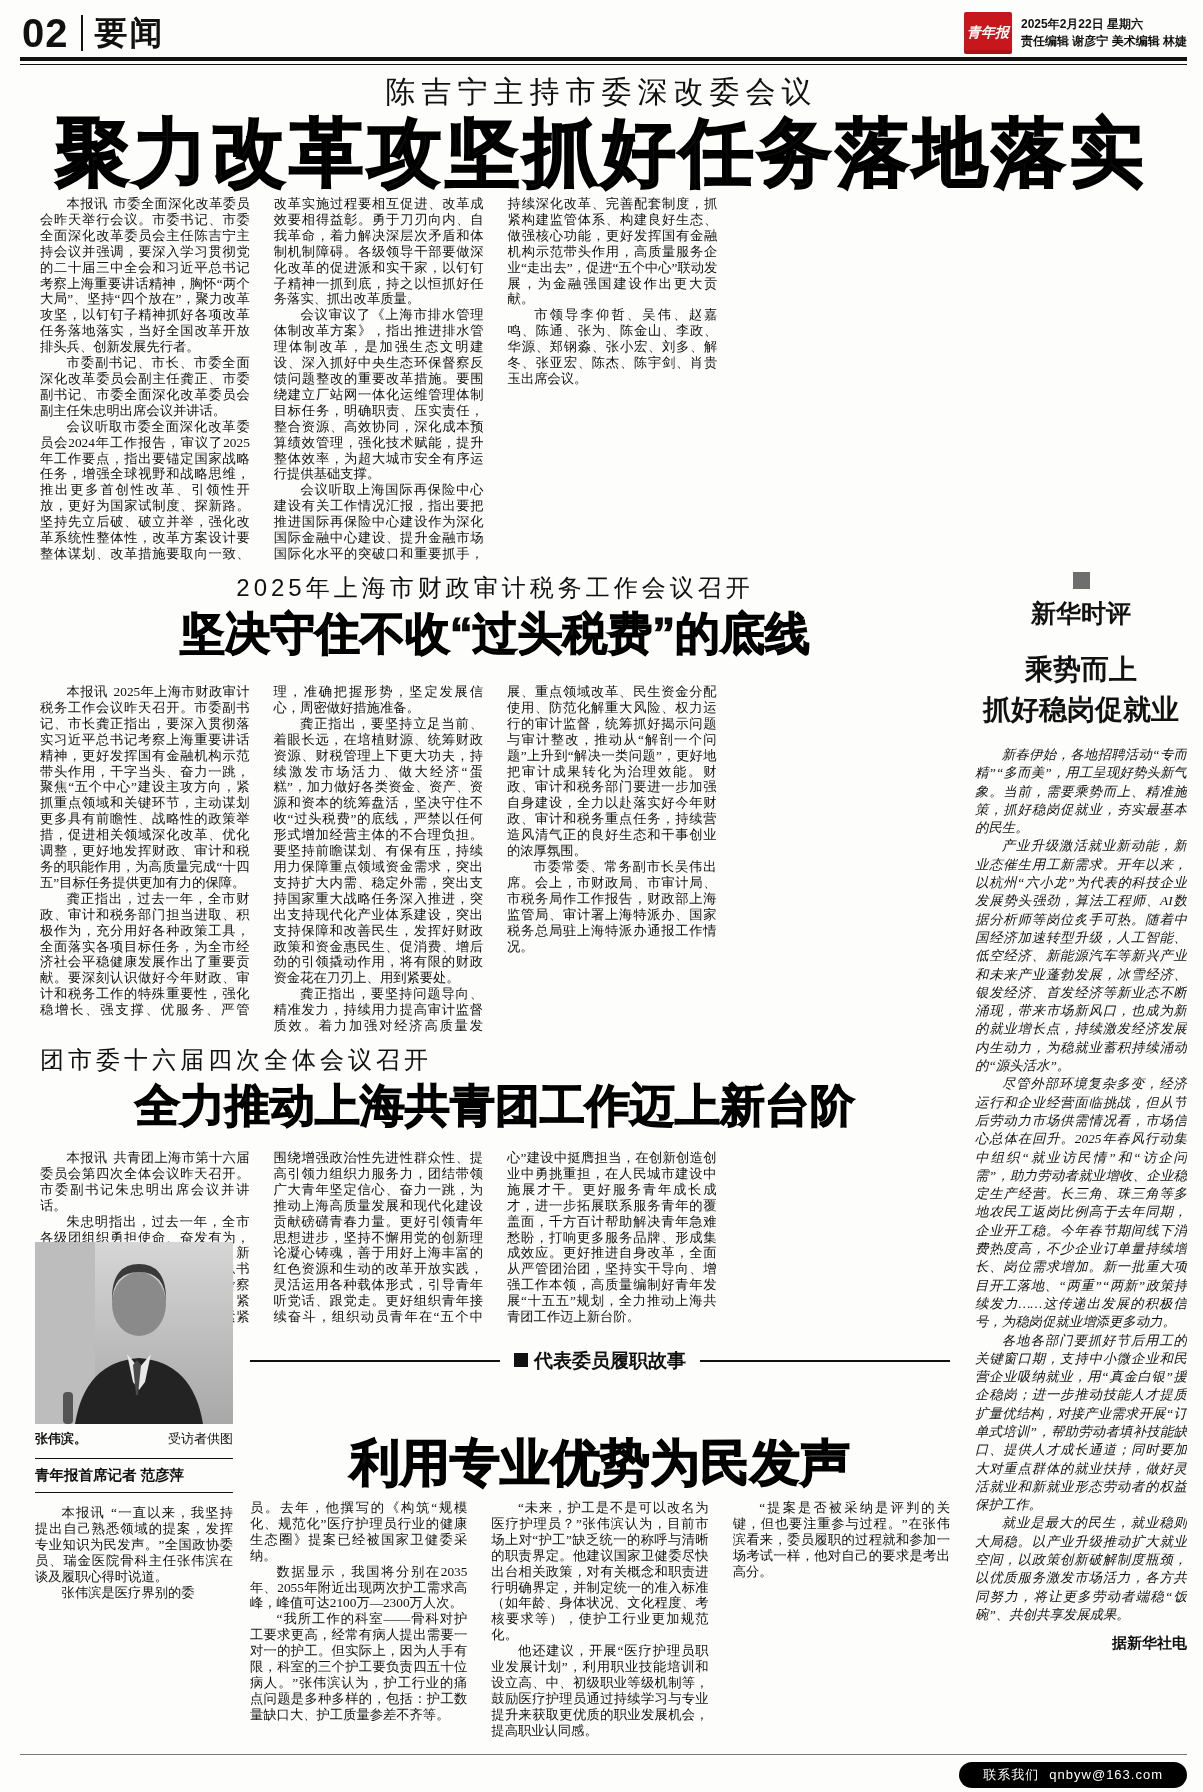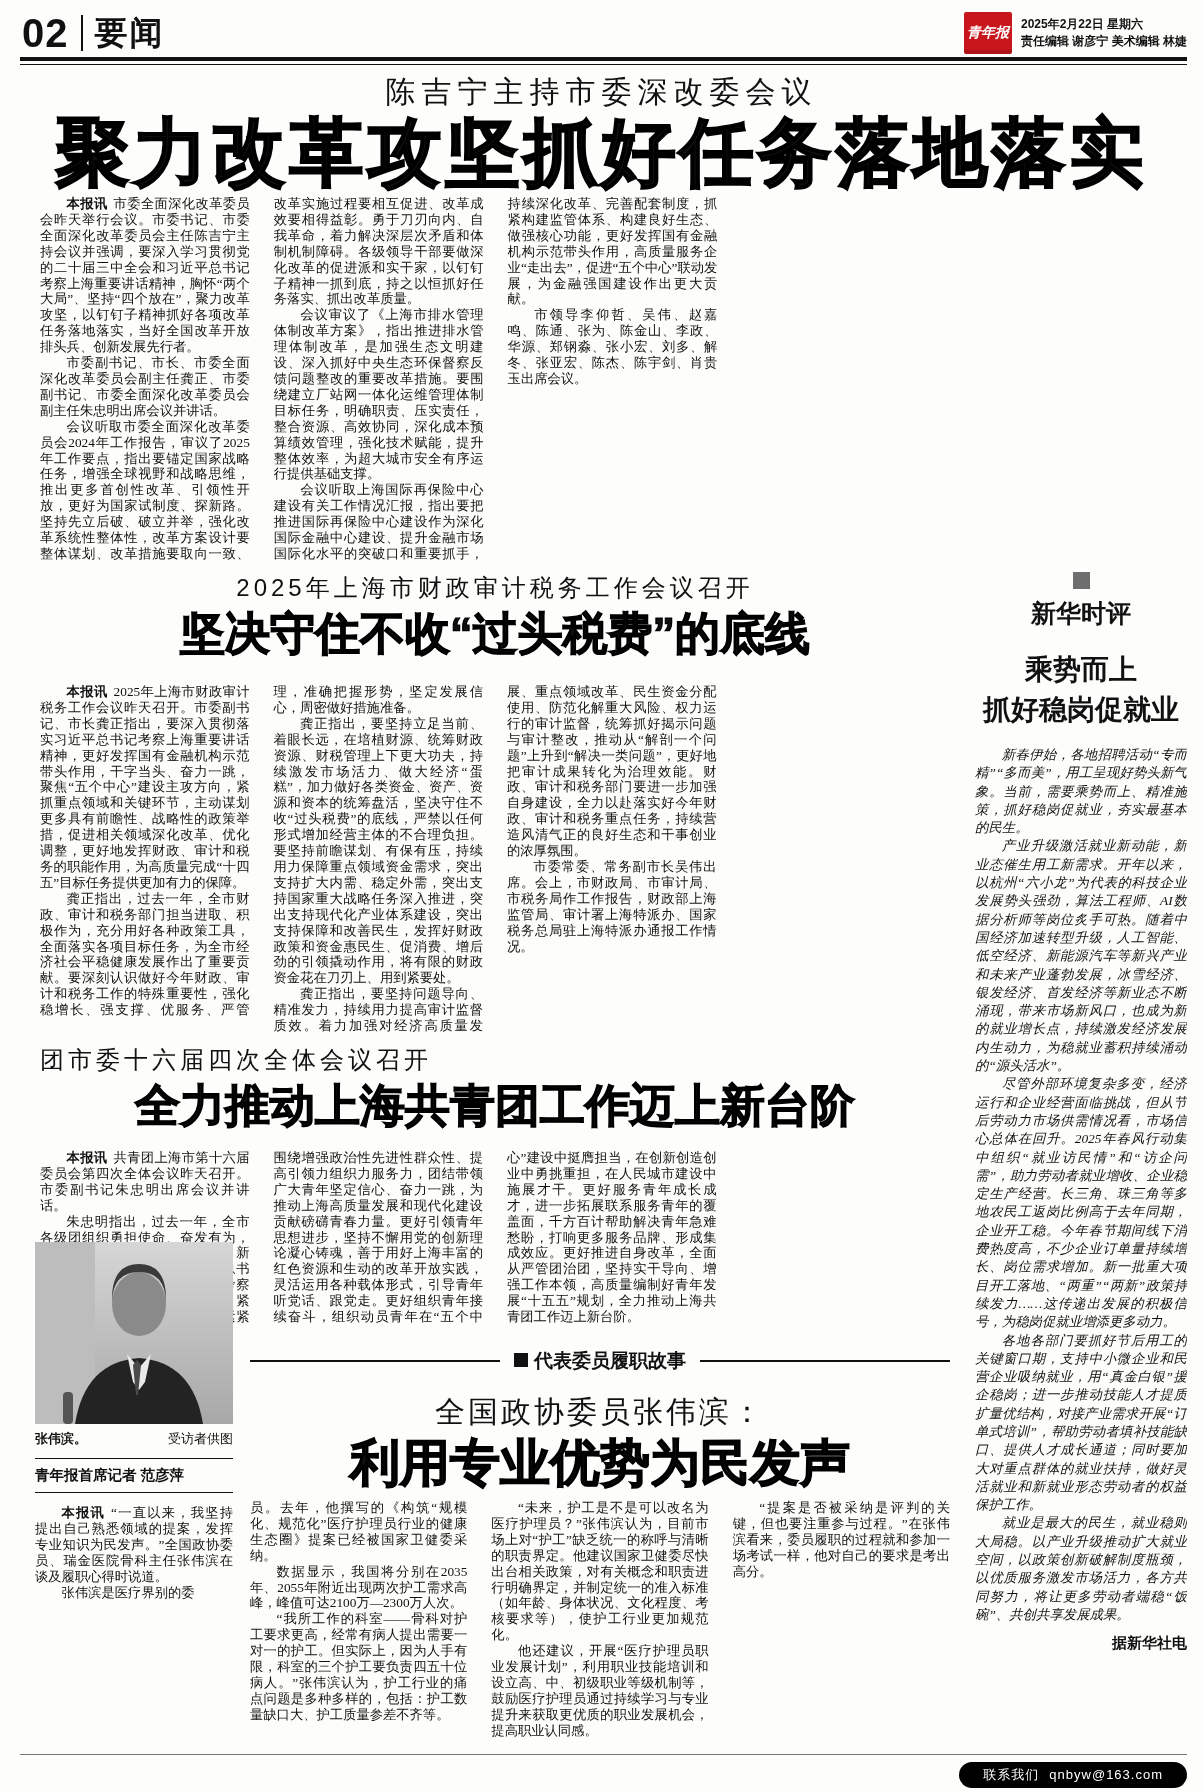--- a/index.html
+++ b/index.html
@@ -25,21 +25,21 @@
   .a1-headline{position:absolute;left:20px;top:104px;width:1163px;text-align:center;
                font-family:"Liberation Sans",sans-serif;font-weight:900;font-size:74px;
                letter-spacing:4px;-webkit-text-stroke:2px #000;white-space:nowrap;}
   .body-cols{column-gap:24px;font-size:13.3px;line-height:15.9px;text-align:justify;
              text-justify:inter-character;overflow:hidden;column-fill:auto;}
   .cols5{column-count:5;}
   .cols4{column-count:4;}
   .cols3{column-count:3;}
   .a1-body{position:absolute;left:40px;top:196px;width:1145px;height:368px;}
   .para{margin:0;text-indent:2em;word-break:break-all;}
-  .lead{font-weight:700;font-family:"Liberation Sans",sans-serif;margin-right:6px;}
+  .lead{font-weight:400;font-family:"Liberation Sans",sans-serif;margin-right:6px;}
   
   .a2-kicker{position:absolute;left:40px;top:572px;width:910px;text-align:center;
              font-family:Liberation Sans, sans-serif;font-size:24px;letter-spacing:4px;}
   .a2-headline{position:absolute;left:40px;top:604px;width:910px;text-align:center;
                font-family:"Liberation Sans",sans-serif;font-weight:900;font-size:45px;
                -webkit-text-stroke:1.2px #000;white-space:nowrap;}
   .a2-body{position:absolute;left:40px;top:684px;width:910px;height:352px;}
   
   .a3-kicker{position:absolute;left:40px;top:1044px;width:910px;text-align:left;
              font-family:"Liberation Sans",sans-serif;font-size:24px;letter-spacing:4px;}
@@ -134,21 +134,20 @@
   <div class="a3-body body-cols cols4">
     <p class="para"><b class="lead">本报讯</b><span>共青团上海市第十六届委员会第四次全体会议昨天召开。市委副书记朱忠明出席会议并讲话。</span></p>
     <p class="para">朱忠明指出，过去一年，全市各级团组织勇担使命、奋发有为，各方面工作取得新进展新成效。新一年，要深入学习贯彻习近平总书记关于青年工作的重要思想和考察上海重要讲话精神，胸怀大局、紧扣中心任务，找准主攻方向，紧紧围绕增强政治性先进性群众性、提高引领力组织力服务力，团结带领广大青年坚定信心、奋力一跳，为推动上海高质量发展和现代化建设贡献磅礴青春力量。更好引领青年思想进步，坚持不懈用党的创新理论凝心铸魂，善于用好上海丰富的红色资源和生动的改革开放实践，灵活运用各种载体形式，引导青年听党话、跟党走。更好组织青年接续奋斗，组织动员青年在“五个中心”建设中挺膺担当，在创新创造创业中勇挑重担，在人民城市建设中施展才干。更好服务青年成长成才，进一步拓展联系服务青年的覆盖面，千方百计帮助解决青年急难愁盼，打响更多服务品牌、形成集成效应。更好推进自身改革，全面从严管团治团，坚持实干导向、增强工作本领，高质量编制好青年发展“十五五”规划，全力推动上海共青团工作迈上新台阶。</p>
   </div>
 
   <div class="a4-label">
     <span class="line"></span>
     <span><span class="sq"></span><span>代表委员履职故事</span></span>
     <span class="line"></span>
   </div>
-  <div class="a4-kicker">全国政协委员张伟滨：</div>
   <div class="a4-headline">利用专业优势为民发声</div>
   <div class="a4-body body-cols cols3">
     <p class="para" style="text-indent:0;">员。去年，他撰写的《构筑“规模化、规范化”医疗护理员行业的健康生态圈》提案已经被国家卫健委采纳。</p>
     <p class="para">数据显示，我国将分别在2035年、2055年附近出现两次护工需求高峰，峰值可达2100万—2300万人次。</p>
     <p class="para">“我所工作的科室——骨科对护工要求更高，经常有病人提出需要一对一的护工。但实际上，因为人手有限，科室的三个护工要负责四五十位病人。”张伟滨认为，护工行业的痛点问题是多种多样的，包括：护工数量缺口大、护工质量参差不齐等。</p>
     <p class="para">“未来，护工是不是可以改名为医疗护理员？”张伟滨认为，目前市场上对“护工”缺乏统一的称呼与清晰的职责界定。他建议国家卫健委尽快出台相关政策，对有关概念和职责进行明确界定，并制定统一的准入标准（如年龄、身体状况、文化程度、考核要求等），使护工行业更加规范化。</p>
     <p class="para">他还建议，开展“医疗护理员职业发展计划”，利用职业技能培训和设立高、中、初级职业等级机制等，鼓励医疗护理员通过持续学习与专业提升来获取更优质的职业发展机会，提高职业认同感。</p>
     <p class="para">“提案是否被采纳是评判的关键，但也要注重参与过程。”在张伟滨看来，委员履职的过程就和参加一场考试一样，他对自己的要求是考出高分。</p>
   </div>
 

